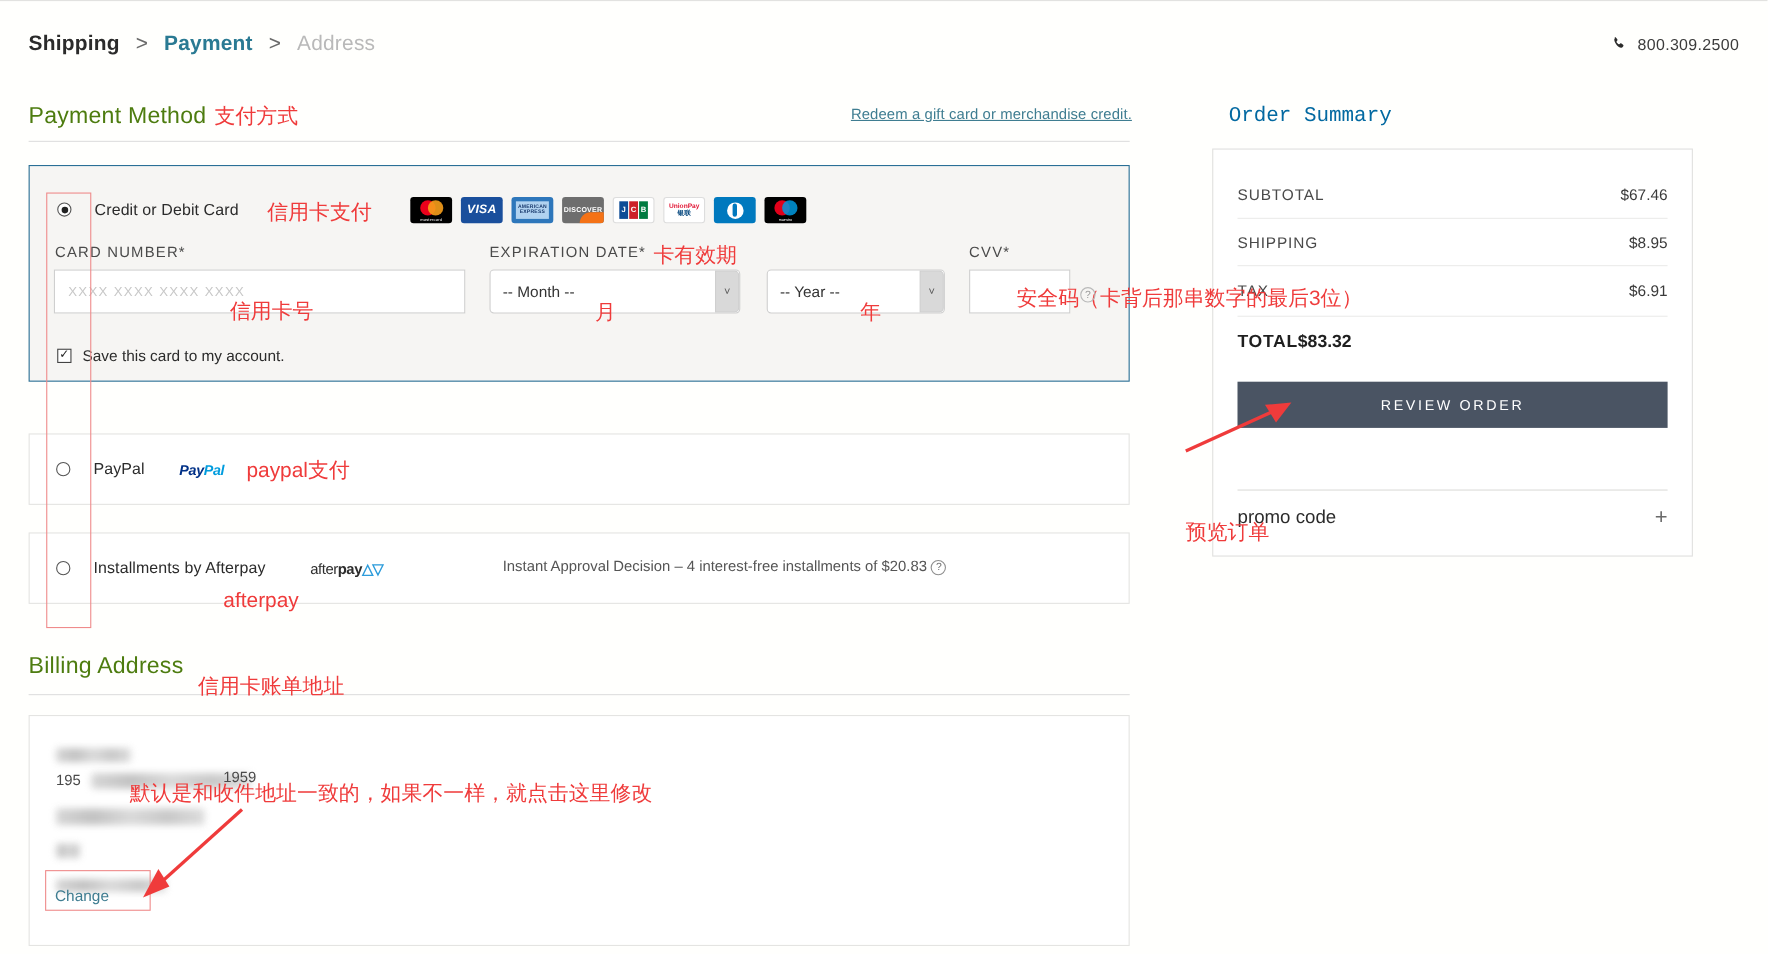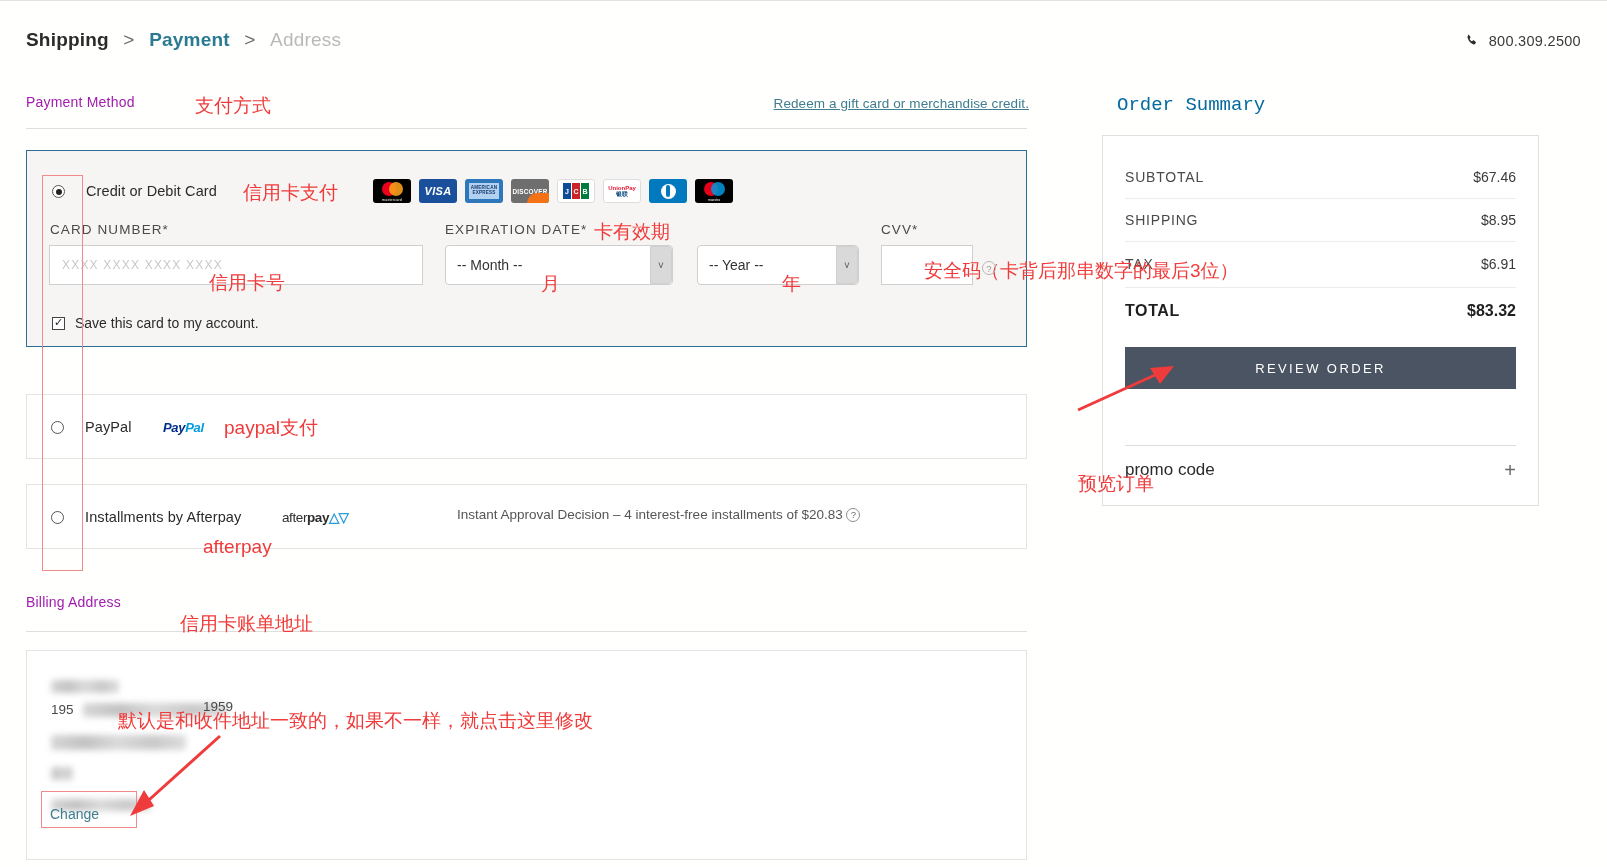--- a/index.html
+++ b/index.html
@@ -19,21 +19,21 @@
   .bc-item { display:inline-block; }
   .bc-shipping { color:#2b2b2b; font-weight:600; }
   .bc-sep { color:#6a6a6a; margin:0 9px; font-weight:400; }
   .bc-payment { color:#2a7a93; font-weight:600; }
   .bc-review { color:#b9b9b9; font-weight:400; }
 
   .phone { position:absolute; right:26px; top:33px; font-size:14.5px; color:#3b3b3b; letter-spacing:.3px; }
   .phone .ic { display:inline-block; margin-right:6px; vertical-align:-1px; }
 
   
-  .sec-title { position:absolute; font-size:14px; color:#a21caf; letter-spacing:.2px; }
+  .sec-title { position:absolute; font-size:21px; color:#4d7c0f; letter-spacing:.2px; }
   .hr { position:absolute; height:1px; background:#dedede; }
 
   .giftlink { position:absolute; right:578px; top:96px; font-size:13.5px; color:#3f7d91;
               text-decoration:underline; cursor:pointer; letter-spacing:.1px; }
 
   
   .pm-card {
     position:absolute; left:26px; top:150px; width:1001px; height:197px;
     border:1.5px solid #2a6f96; background:#f6f5f3;
   }
@@ -141,21 +141,21 @@
 
   
   .os-title { position:absolute; left:1117px; top:94px; font-size:19px; color:#0369a1;font-family:Liberation Mono, monospace; }
   .os-box { position:absolute; left:1102px; top:135px; width:437px; height:371px;
             border:1px solid #e0e0de; background:#fff; }
   .os-row { position:absolute; left:1125px; width:391px; font-size:14px; letter-spacing:.8px;
             color:#4a4a4a; display:flex; justify-content:space-between; }
   .os-val { letter-spacing:0; color:#3a3a3a; }
   .os-div { position:absolute; left:1125px; width:391px; height:1px; background:#ececea; }
   .os-total { position:absolute; left:1125px; width:391px; font-size:16px; font-weight:bold;
-              color:#1f1f1f; display:flex; justify-content:space-between; letter-spacing:.6px; }
+              color:#1f1f1f; display:flex; justify-content:flex-start; letter-spacing:.6px; }
   .os-total .v { letter-spacing:0; }
   .review-btn {
     position:absolute; left:1125px; top:347px; width:391px; height:42px; background:#4a5463;
     color:#fff; border:none; font-size:13px; letter-spacing:2.4px;
     font-family:"Liberation Sans", sans-serif; cursor:pointer;
   }
   .promo-div { position:absolute; left:1125px; top:445px; width:391px; height:1px; background:#dcdcda; }
   .promo-row { position:absolute; left:1125px; top:460px; width:391px; display:flex;
                justify-content:space-between; align-items:center; cursor:pointer; }
   .promo-label { font-size:17px; color:#2b2b2b; }

